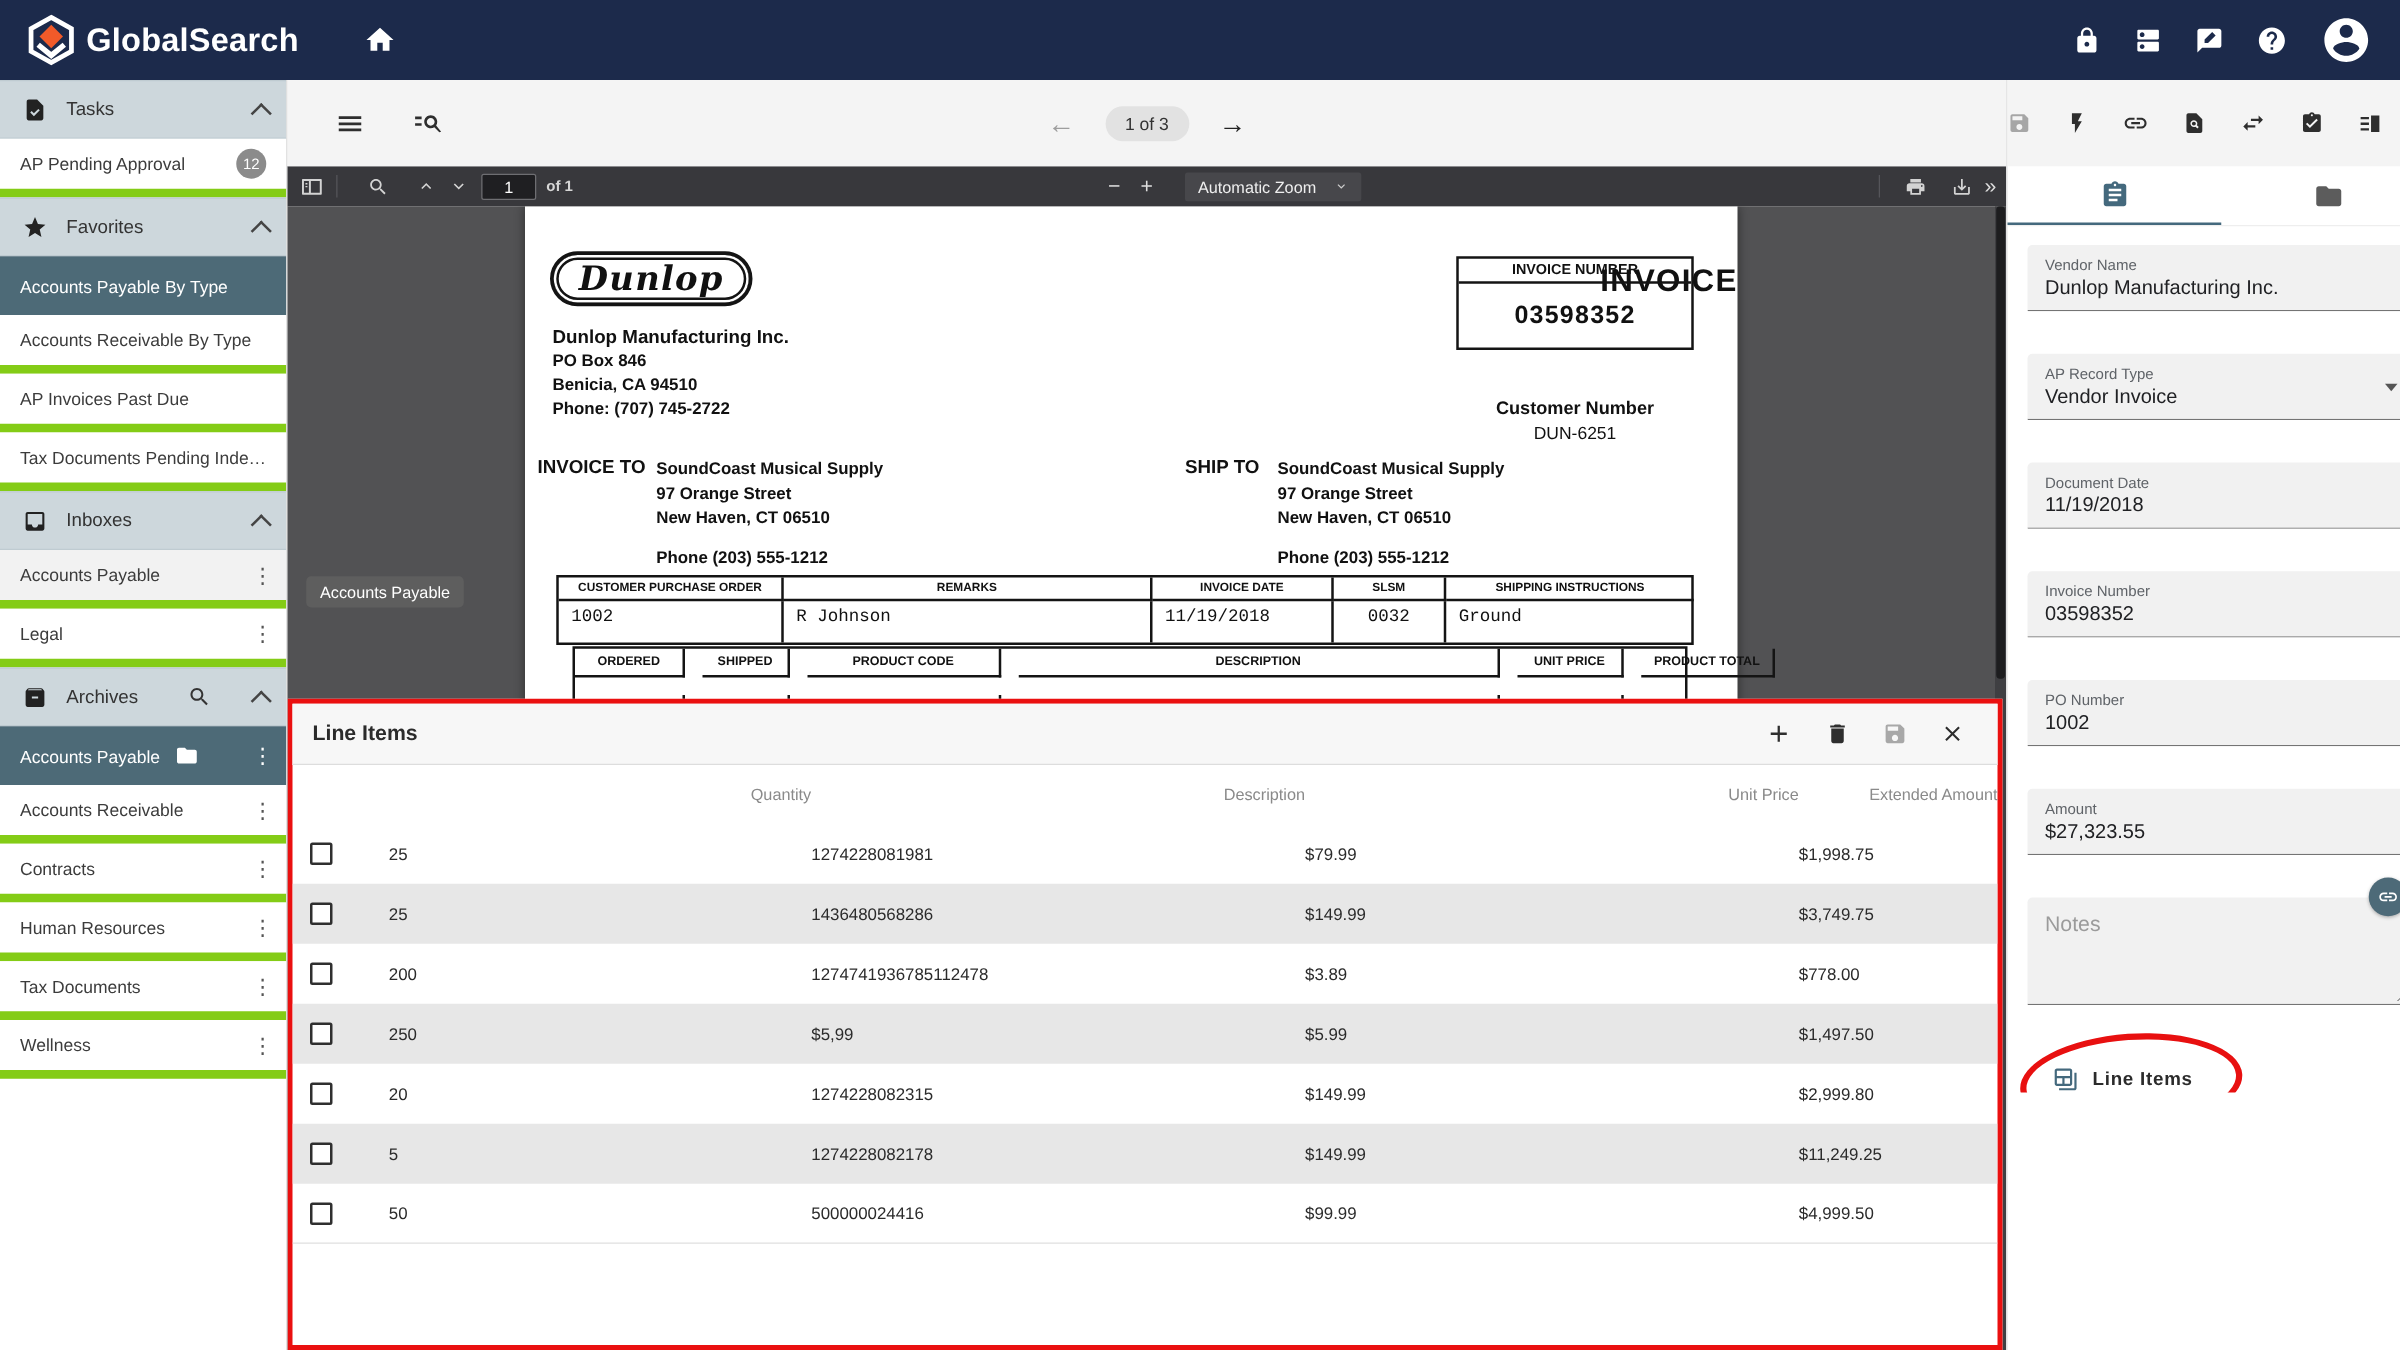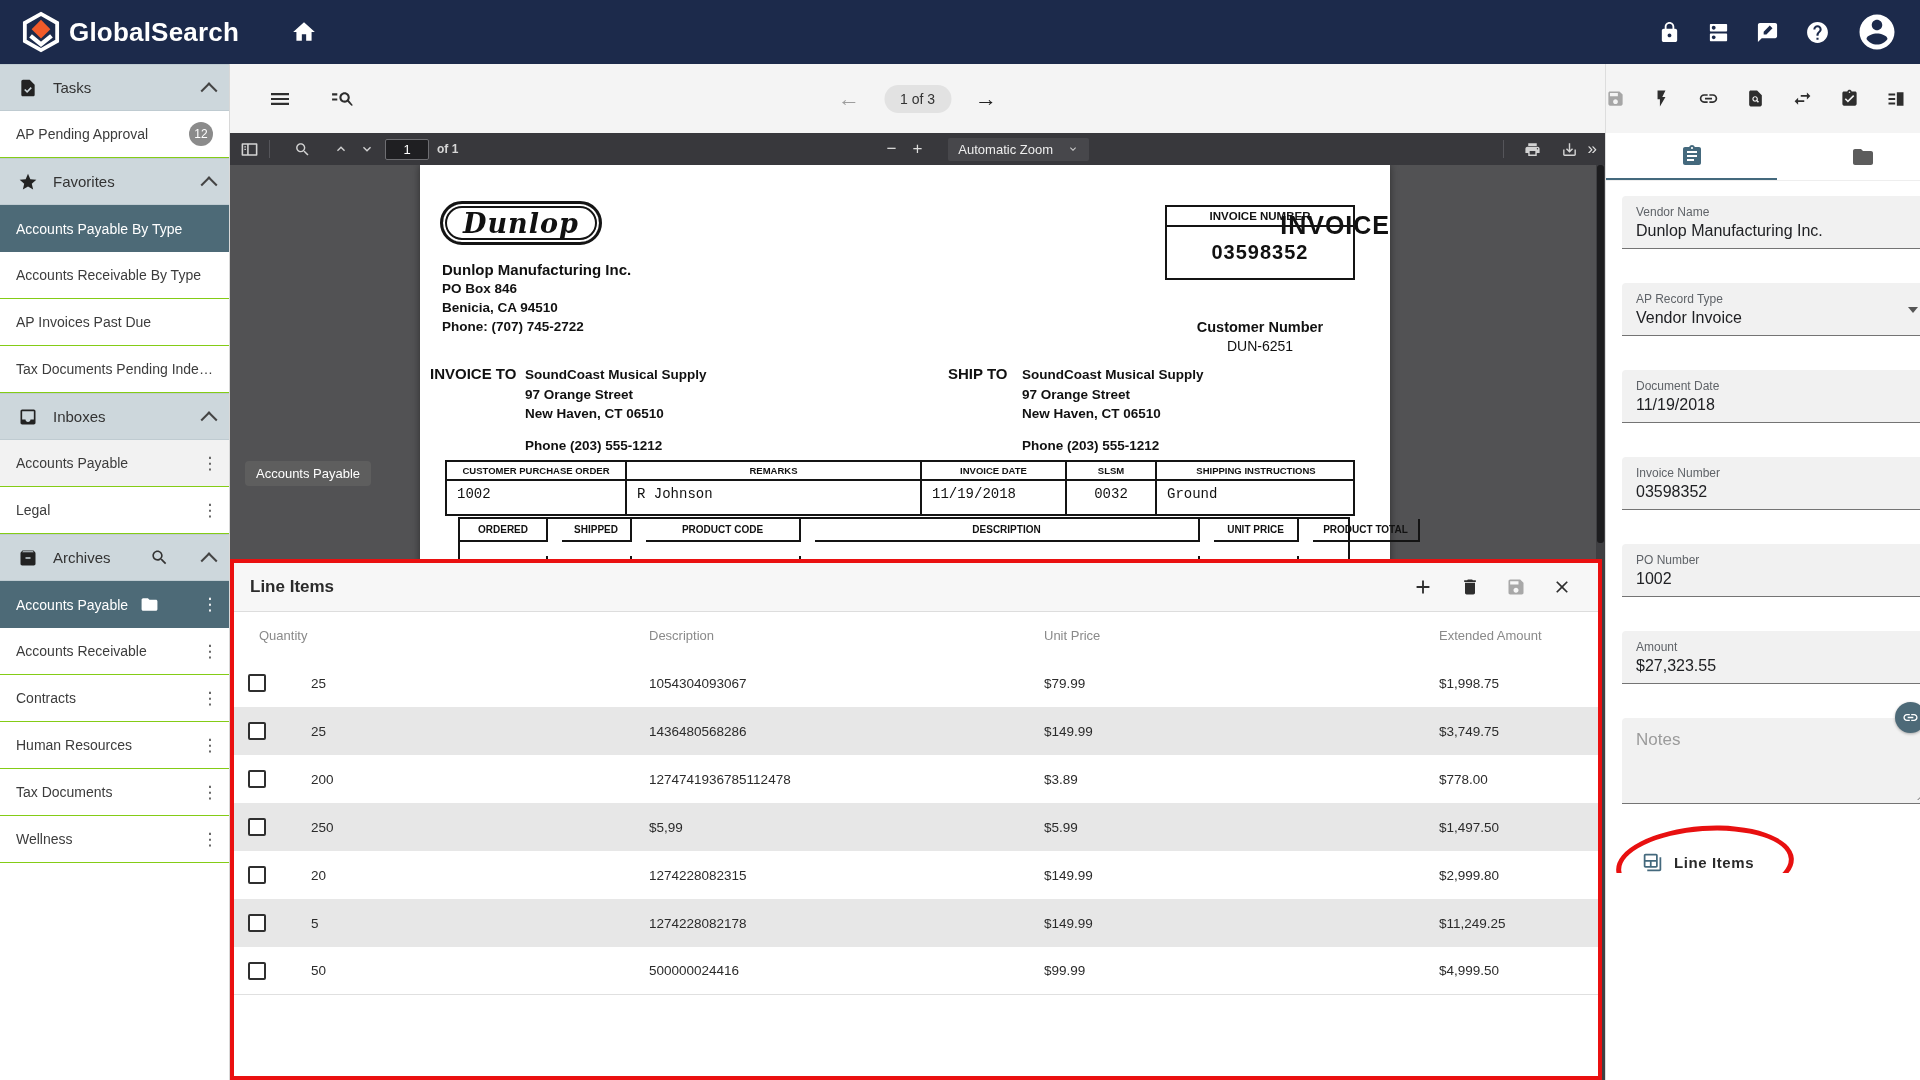--- a/index.html
+++ b/index.html
@@ -21,21 +21,21 @@
 
   
   .sidebar { width:230px; flex:none; background:#fff; border-right:1px solid #d8d8d8; overflow:hidden; }
   .sec-head { height:47px; background:#cdd7dc; border-top:1px solid #bfcbd1; border-bottom:1px solid #bfcbd1;
     display:flex; align-items:center; padding:0 14px 0 18px; gap:15px; color:#2c2c2c; font-size:15px; }
   .sec-head .lbl { font-size:15px; color:#333; }
   .sec-head .sp { flex:1; }
   .chev-up { width:12px; height:12px; border-left:2px solid #444; border-top:2px solid #444;
     transform:rotate(45deg) translate(2px,2px); }
   .side-item { height:47px; display:flex; align-items:center; padding:0 10px 0 16px; font-size:14px;
-    color:#3c3c3c; border-bottom:1px solid #84cc16; cursor:pointer; background:#fff; }
+    color:#3c3c3c; border-bottom:7px solid #84cc16; cursor:pointer; background:#fff; }
   .side-item .sp { flex:1; }
   .side-item.hovered { background:#f2f2f2; }
   .side-item.selected { background:#4d6a77; color:#fff; border-bottom:none; }
   .badge { background:#8b8b8b; color:#fff; width:24px; height:24px; border-radius:50%; font-size:12px;
     display:flex; align-items:center; justify-content:center; margin-right:6px; }
   .dots { color:#555; font-size:17px; letter-spacing:0; width:18px; text-align:center; cursor:pointer; }
   .side-item.selected .dots { color:#fff; }
 
   
   .main-col { width:1375px; flex:none; display:flex; flex-direction:column; position:relative; min-height:0; }
@@ -102,21 +102,21 @@
 
   
   .li-panel { position:absolute; left:0; top:394px; width:1372px; height:521px; background:#fff;
     border:4px solid #ea1010; display:flex; flex-direction:column; }
   .li-head { height:49px; flex:none; background:#f7f7f7; border-bottom:1px solid #ddd; display:flex;
     align-items:center; padding:0 26px 0 16px; }
   .li-title { font-size:17px; font-weight:700; color:#2b2b2b; }
   .li-head .sp { flex:1; }
   .li-head .hic { margin-left:26px; cursor:pointer; display:flex; }
   .li-cols { height:47px; flex:none; display:grid; grid-template-columns:390px 395px 395px 1fr;
-    padding-left:25px; align-items:center; color:#8a8a8a; font-size:13px; }
+    padding-left:25px; align-items:center; color:#8a8a8a; font-size:13px;text-align:right; }
   .li-rows { flex:1; overflow:hidden; }
   .li-row { height:48px; display:grid; grid-template-columns:63px 338px 395px 395px 1fr; padding-left:14px;
     align-items:center; font-size:13.5px; color:#2b2b2b; }
   .li-row:nth-child(even) { background:#e7e7e7; }
   .li-row:last-child { border-bottom:1px solid #e0e0e0; }
   .cbx { width:18px; height:18px; border:2px solid #2f2f2f; border-radius:2px; background:#fff; cursor:pointer; }
 
   
   .rpanel { flex:1; background:#fff; border-left:1px solid #ddd; display:flex; flex-direction:column; position:relative; }
   .rp-toolbar { height:69px; background:#f4f4f4; display:flex; align-items:center; justify-content:flex-end;
@@ -447,21 +447,21 @@
           <div class="li-cols">
             <span>Quantity</span>
             <span>Description</span>
             <span>Unit Price</span>
             <span>Extended Amount</span>
           </div>
           <div class="li-rows">
             <div class="li-row">
               <span class="cbx"></span>
               <span>25</span>
-              <span>1054304093067</span>
+              <span>1274228081981</span>
               <span>$79.99</span>
               <span>$1,998.75</span>
             </div>
             <div class="li-row">
               <span class="cbx"></span>
               <span>25</span>
               <span>1436480568286</span>
               <span>$149.99</span>
               <span>$3,749.75</span>
             </div>

